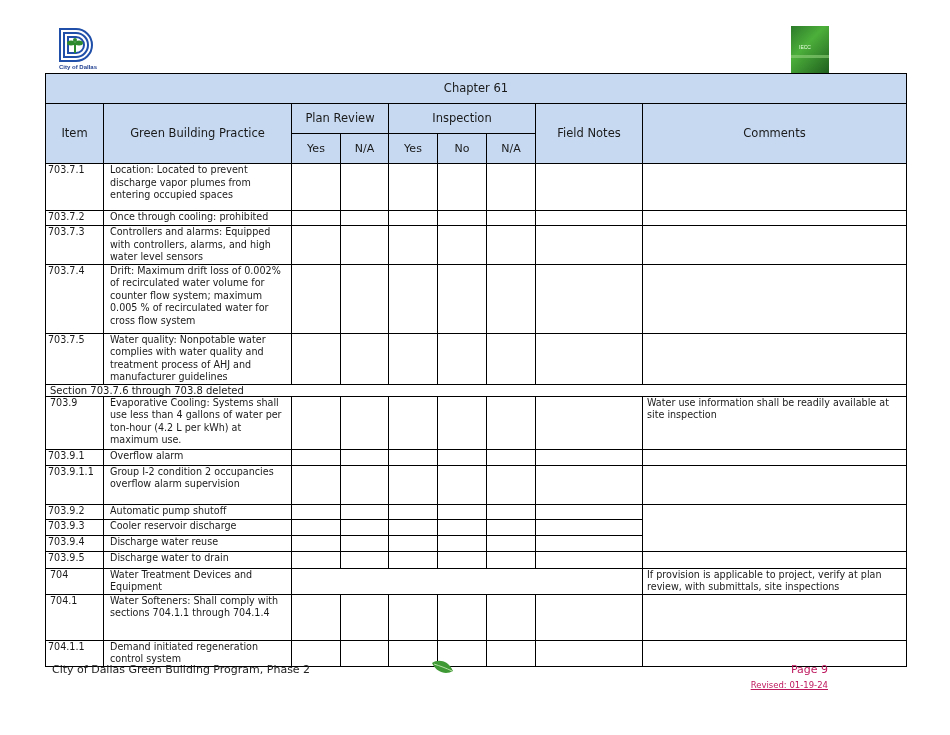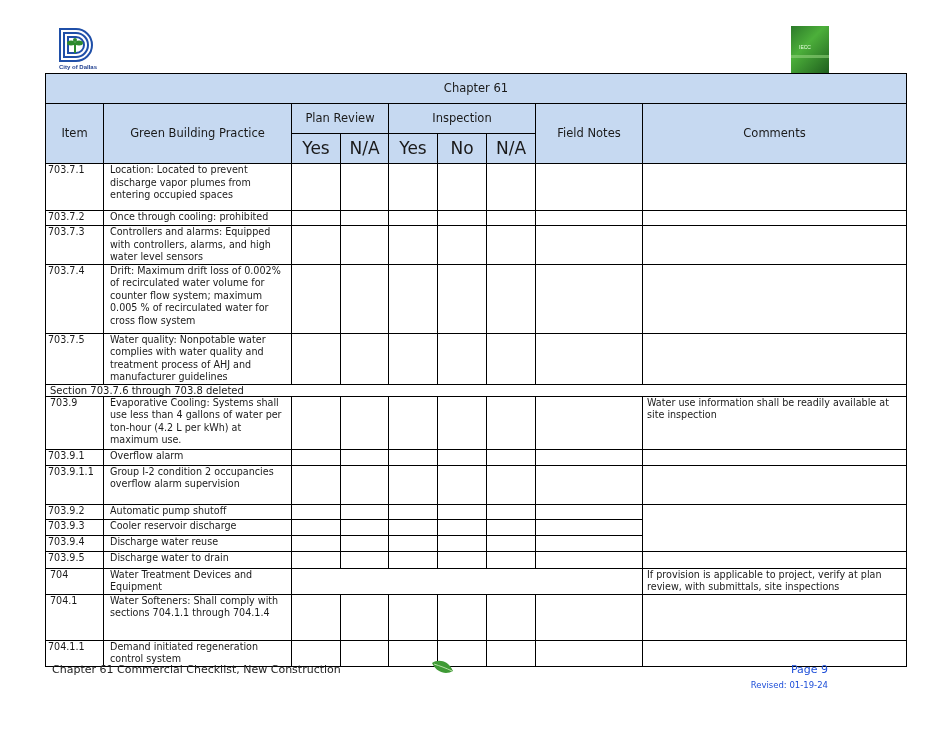--- a/index.html
+++ b/index.html
@@ -12,31 +12,31 @@
          background: linear-gradient(135deg, #2c7a2a 0%, #4caf3a 40%, #1f5f1e 100%); }
   .logo-iecc .t { position: absolute; left: 8px; top: 18px; font-size: 5px; color: #e8ffe0; font-family: "Liberation Sans", sans-serif; }
   .logo-iecc .bar { position: absolute; left: 0; top: 29px; width: 38px; height: 3px; background: #8fd07a; opacity: .6; }
 
   table.chk { position: absolute; left: 45px; top: 73px; border-collapse: collapse;
               table-layout: fixed; width: 861px; }
   table.chk td, table.chk th { border: 1px solid #000; padding: 0 2px; vertical-align: top;
               font-size: 9.6px; line-height: 12.5px; overflow: hidden; }
   table.chk th { background: #c6d9f1; font-weight: normal; text-align: center; vertical-align: middle;
               font-size: 11.5px; line-height: 13px; padding: 8px; }
-  table.chk th.sub { font-size: 17px; }
+  table.chk th.sub { font-size: 11px; }
   table.chk td.item { font-size: 9.6px; }
   table.chk td.item.ind { padding-left: 4px; }
   table.chk td.prac { padding-left: 6px; }
   table.chk td.section { font-size: 10px; padding-left: 4px; }
   table.chk td.cm { padding-left: 4px; }
 
   .footer-left { position: absolute; left: 52px; top: 663px; font-size: 11px; line-height: 14px; color: #222; }
-  .footer-right { position: absolute; left: 700px; width: 128px; top: 663px; text-align: right; color: #1d4ed8; }
+  .footer-right { position: absolute; left: 700px; width: 128px; top: 663px; text-align: right; color: #be185d; }
   .footer-right .pg { font-size: 11px; line-height: 14px; }
-  .footer-right .rev { font-size: 8.5px; line-height: 12px; margin-top: 2px; }
+  .footer-right .rev { font-size: 8.5px; line-height: 12px; margin-top: 2px; text-decoration: underline; }
   .leaf { position: absolute; left: 430px; top: 657px; width: 26px; height: 20px; }
 </style>
 </head>
 <body>
 
 <div class="logo-dallas">
   <svg width="48" height="38" viewBox="0 0 48 38">
     <g fill="none" stroke="#1f4fa8" stroke-width="2">
       <path d="M6 3 H22 A16 16 0 0 1 22 35 H6 Z"></path>
       <path d="M10 7 H22 A12 12 0 0 1 22 31 H10 Z"></path>
@@ -262,21 +262,21 @@
       <td></td>
       <td></td>
       <td></td>
       <td></td>
       <td></td>
     </tr>
   </tbody>
 </table>
 
 <div class="footer-left">
-  <div>Chapter 61 Commercial Checklist, New Construction</div>
+  <div>City of Dallas Green Building Program, Phase 2</div>
 </div>
 
 <svg class="leaf" viewBox="0 0 26 20">
   <path d="M2 6 C8 2, 18 3, 23 14 C16 18, 7 16, 2 6 Z" fill="#3f9a35"></path>
   <path d="M4 7 C10 9, 16 11, 22 14" stroke="#b8e0a8" stroke-width="1" fill="none"></path>
 </svg>
 
 <div class="footer-right">
   <div class="pg">Page 9</div>
   <div class="rev">Revised: 01-19-24</div>

